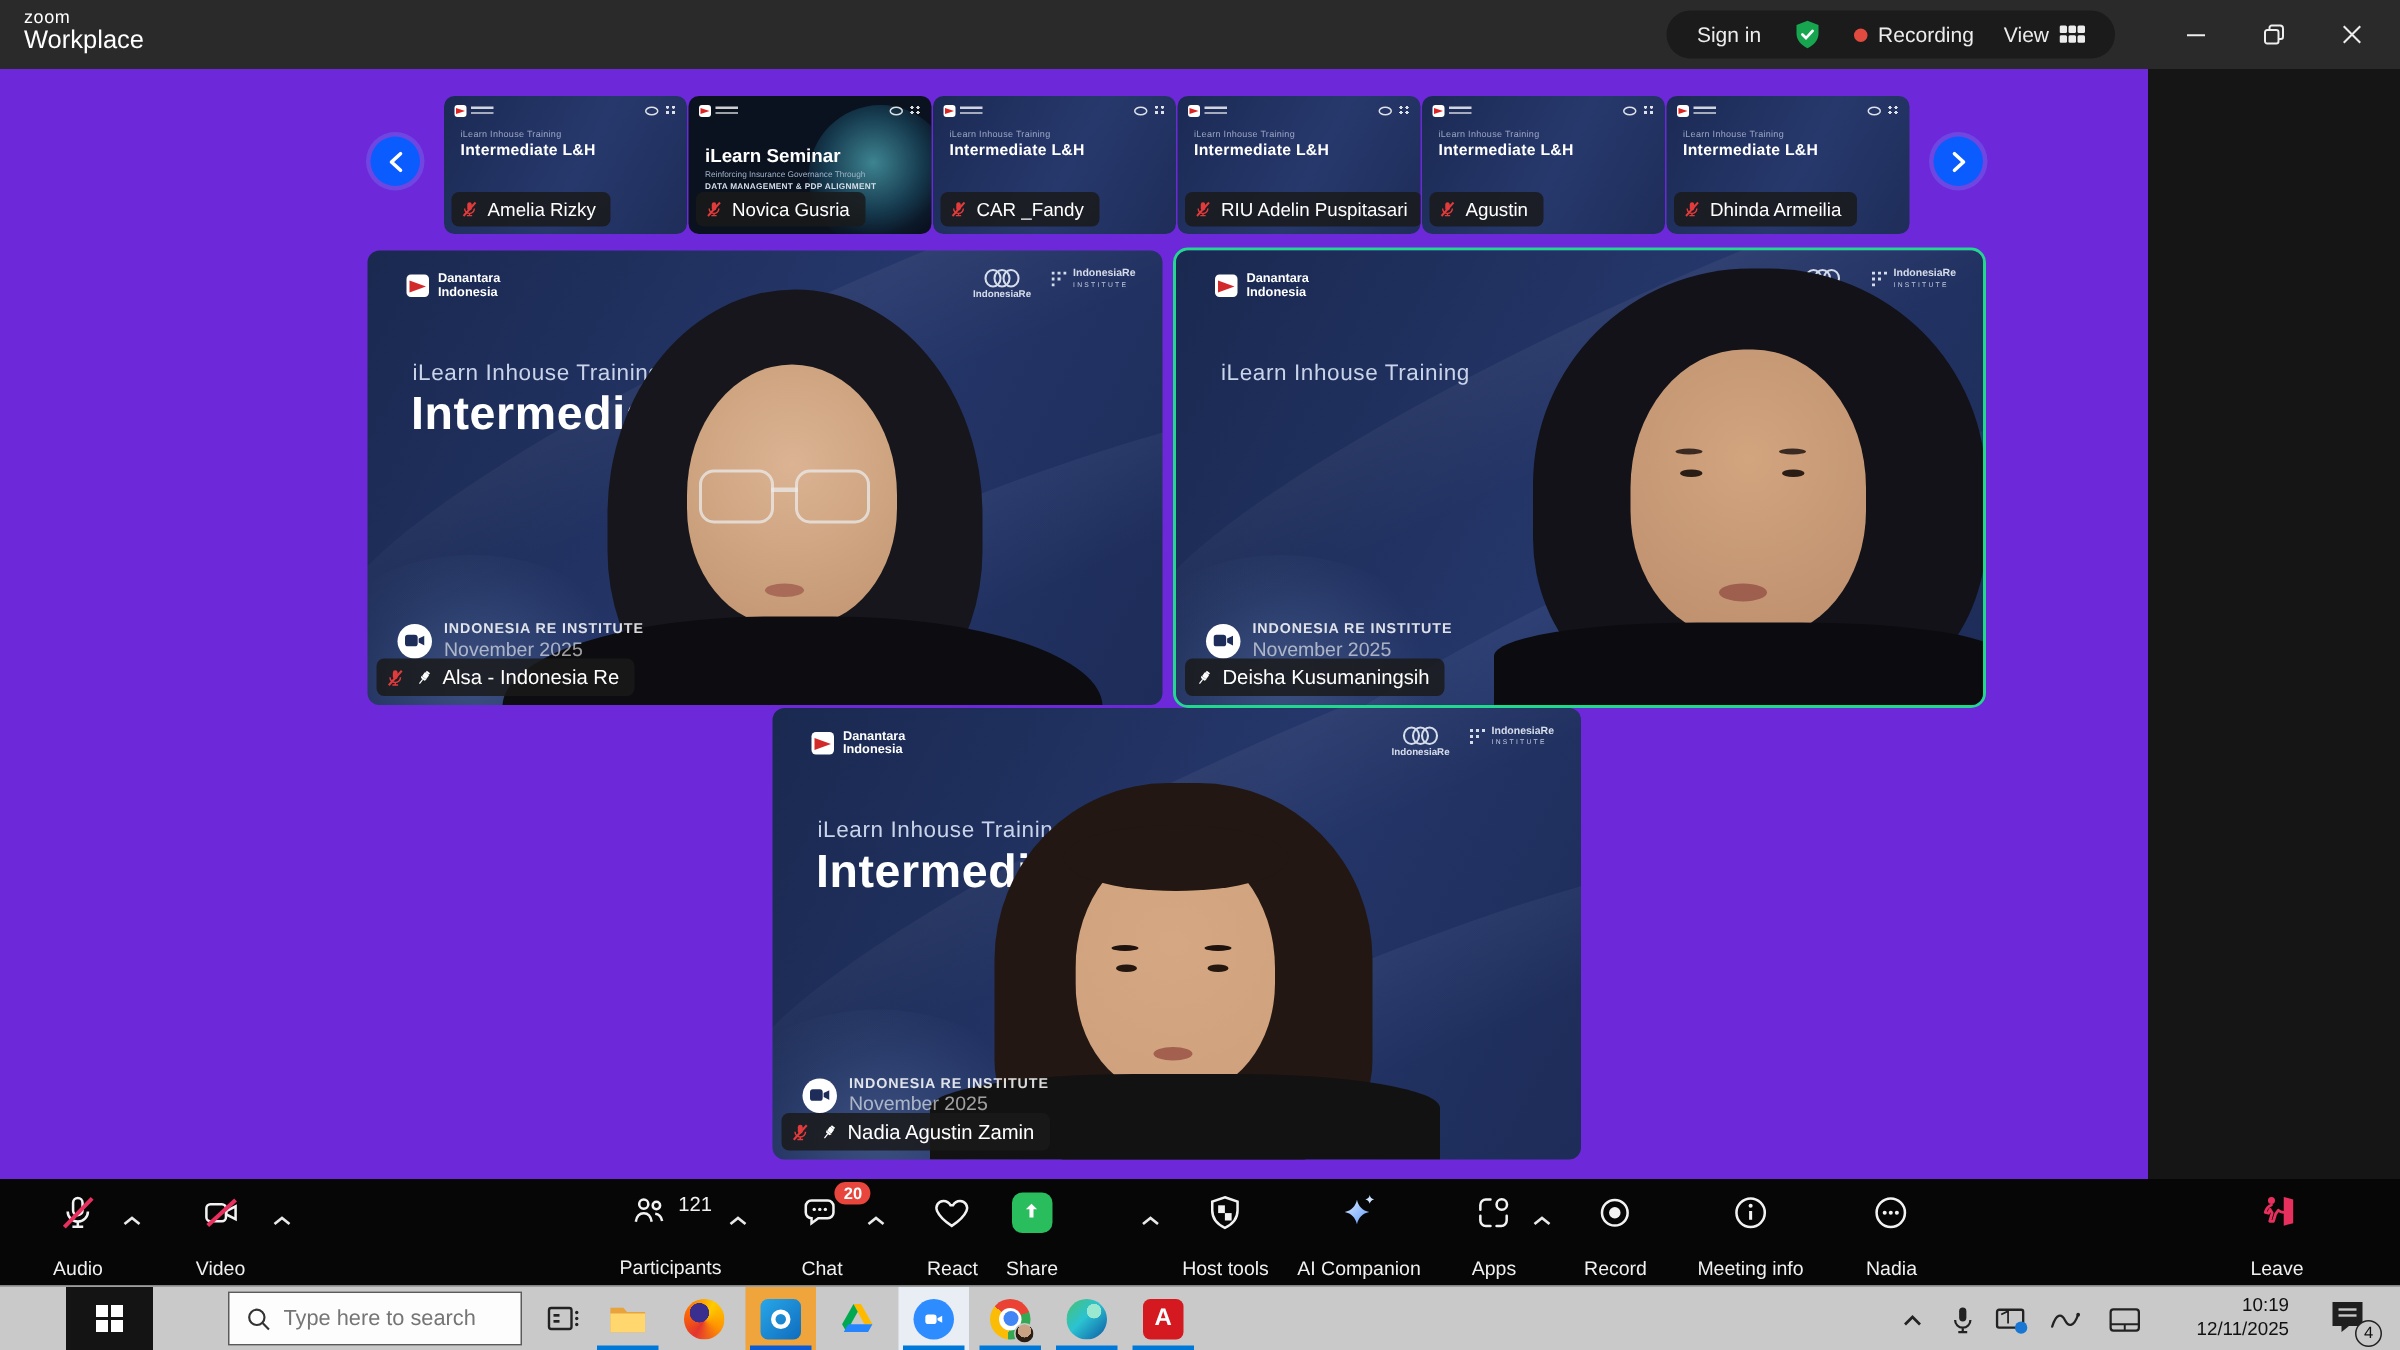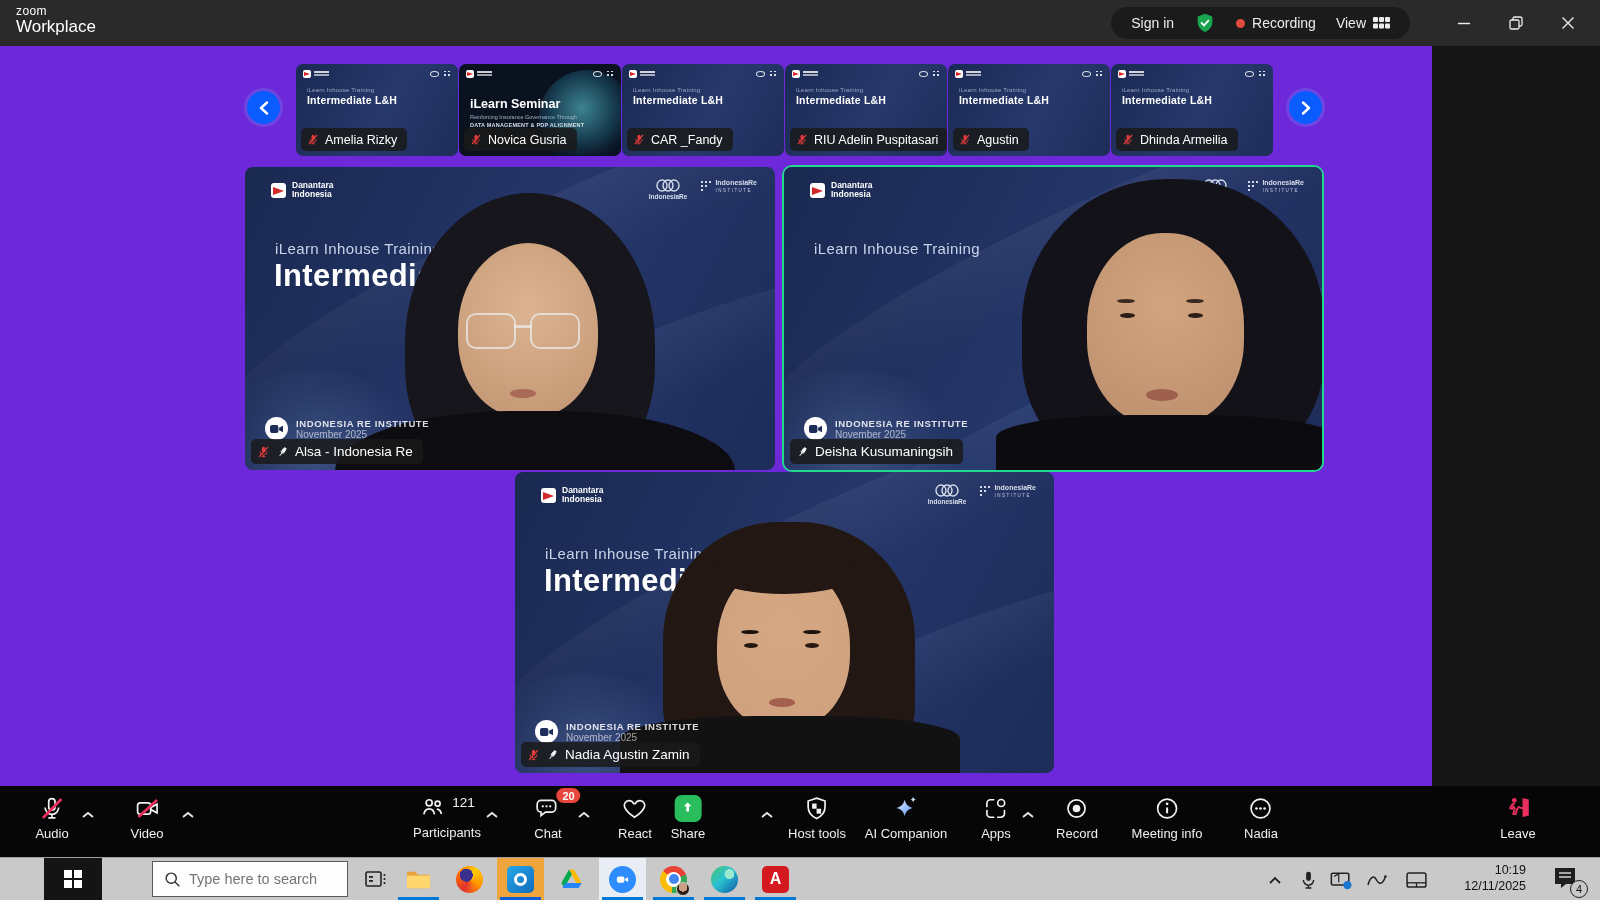--- a/index.html
+++ b/index.html
@@ -58,28 +58,28 @@
   .lr-col{display:flex;flex-direction:column;align-items:center;gap:1px;color:#e4eaf5;font-size:6.5px;font-weight:bold}
   .lr-row{display:flex;align-items:center;gap:4px;color:#e4eaf5;font-size:7px;font-weight:bold}
   .lr-sub{font-size:4.5px;letter-spacing:1.5px;color:#cdd6ea;font-weight:normal}
 
   .eyebrow{position:absolute;left:30px;top:73px;font-size:15px;color:#c9d4ea;letter-spacing:.4px}
   .slide-title{position:absolute;left:29px;top:91px;font-size:31px;font-weight:bold;color:#fff;letter-spacing:.4px}
 
   .inst{position:absolute;left:20px;bottom:30px;display:flex;align-items:center;gap:8px}
   .inst-cam{width:23px;height:23px;background:#fff;border-radius:50%;display:flex;align-items:center;justify-content:center}
   .inst-l1{font-size:9.5px;font-weight:bold;color:rgba(255,255,255,.85);letter-spacing:.6px}
-  .inst-l2{font-size:10px;color:rgba(255,255,255,.6)}
+  .inst-l2{font-size:13px;color:rgba(255,255,255,.6)}
 
   .person{position:absolute;inset:0}
   .p-part{position:absolute}
 
   
   .toolbar{position:absolute;left:0;top:786px;width:1600px;height:71px;background:#060606}
-  .tb-item{position:absolute;top:8px;transform:translateX(-50%);display:flex;flex-direction:column;align-items:center;gap:4px;color:#f0f0f0;font-size:13px}
+  .tb-item{position:absolute;top:8px;transform:translateX(-50%);display:flex;flex-direction:column;align-items:center;gap:16px;color:#f0f0f0;font-size:13px}
   .icon-box{height:28px;display:flex;align-items:center;justify-content:flex-start;position:relative}
   .icon-row{display:flex;gap:6px;align-items:flex-start}
   .count{font-size:13.5px;color:#f0f0f0;margin-top:1px}
   .chev{position:absolute;top:19px;transform:translateX(-50%)}
   .badge{position:absolute;left:20px;top:-8px;background:#e8453c;color:#fff;font-size:11px;font-weight:bold;border-radius:10px;padding:1.5px 6px;border:2px solid #060606}
   .share-sq{width:27px;height:27px;border-radius:7px;background:#2abd5e;display:flex;align-items:center;justify-content:center}
 
   
   .taskbar{position:absolute;left:0;top:857px;width:1600px;height:43px;background:#c9c9c9;border-top:1px solid #9e9e9e}
   .start{position:absolute;left:44px;top:0;width:58px;height:42px;background:#141414;display:flex;align-items:center;justify-content:center}

